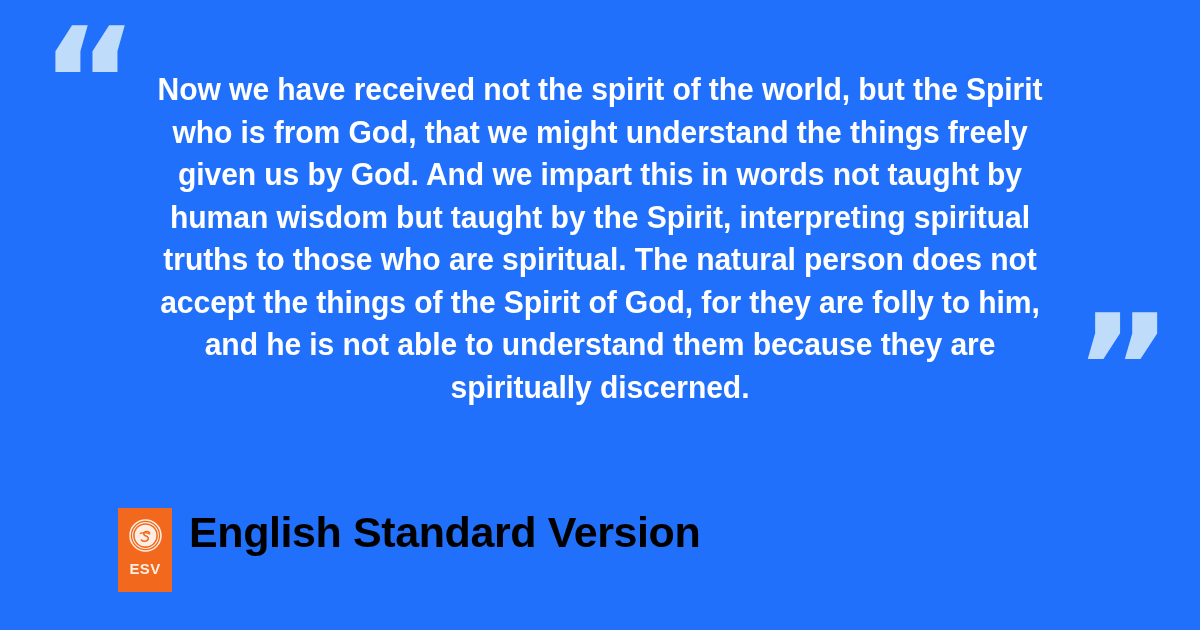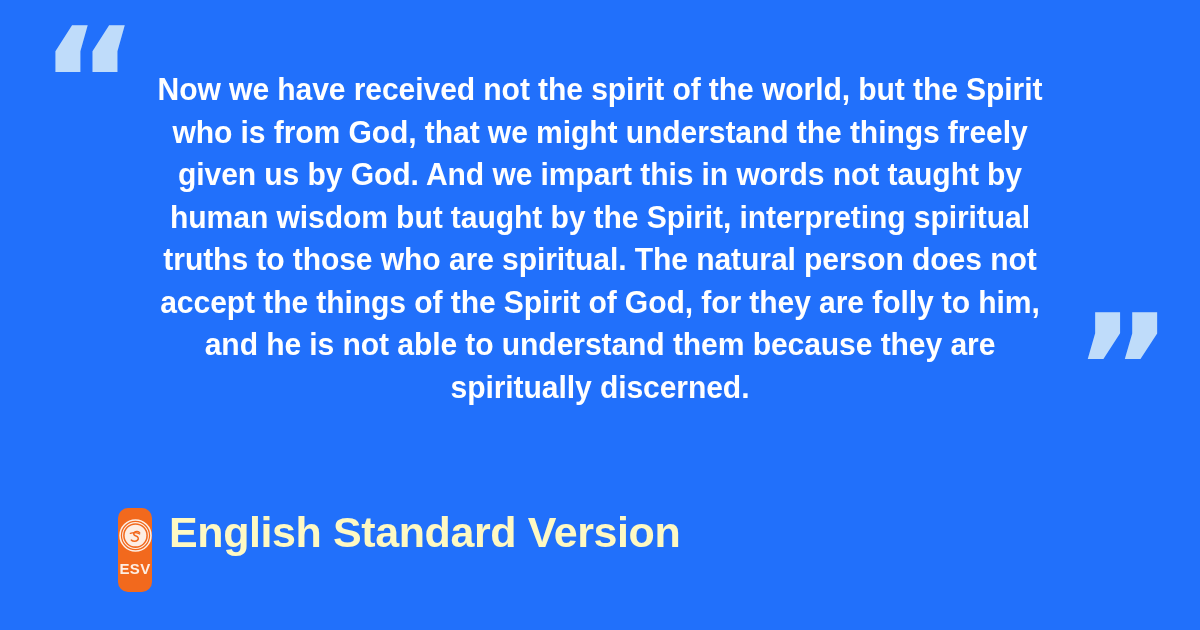--- a/index.html
+++ b/index.html
@@ -65,31 +65,30 @@
   
   #attribution {
     position: absolute;
     left: 118px;
     top: 508px;
     display: flex;
     align-items: flex-start;
   }
 
   #esv-logo {
-    width: 34px;
+    width: 54px;
     height: 84px;
     background: #f2691d;
     display: flex;
     flex-direction: column;
     align-items: center;
     justify-content: flex-start;
     flex: 0 0 auto;
     padding-top: 11px;
     box-sizing: border-box;
-    border-radius: 10px;
   }
   #esv-seal-icon {
     width: 33px;
     height: 33px;
     display: block;
   }
   #esv-logo-label {
     margin-top: 9px;
     color: #fdeee4;
     font-family: "Liberation Sans", sans-serif;
@@ -97,21 +96,21 @@
     font-size: 15px;
     letter-spacing: 0.4px;
     line-height: 1;
   }
 
   #attribution-text {
     margin-left: 17px;
     padding-top: 1px;
   }
   #version-name {
-    color: #fef9c3;
+    color: #000000;
     font-family: "Liberation Sans", sans-serif;
     font-weight: 700;
     font-size: 43px;
     line-height: 47px;
     letter-spacing: -0.4px;
     white-space: nowrap;
   }
   #site-url {
     color: #bfdcfa;
     font-family: "Liberation Sans", sans-serif;

